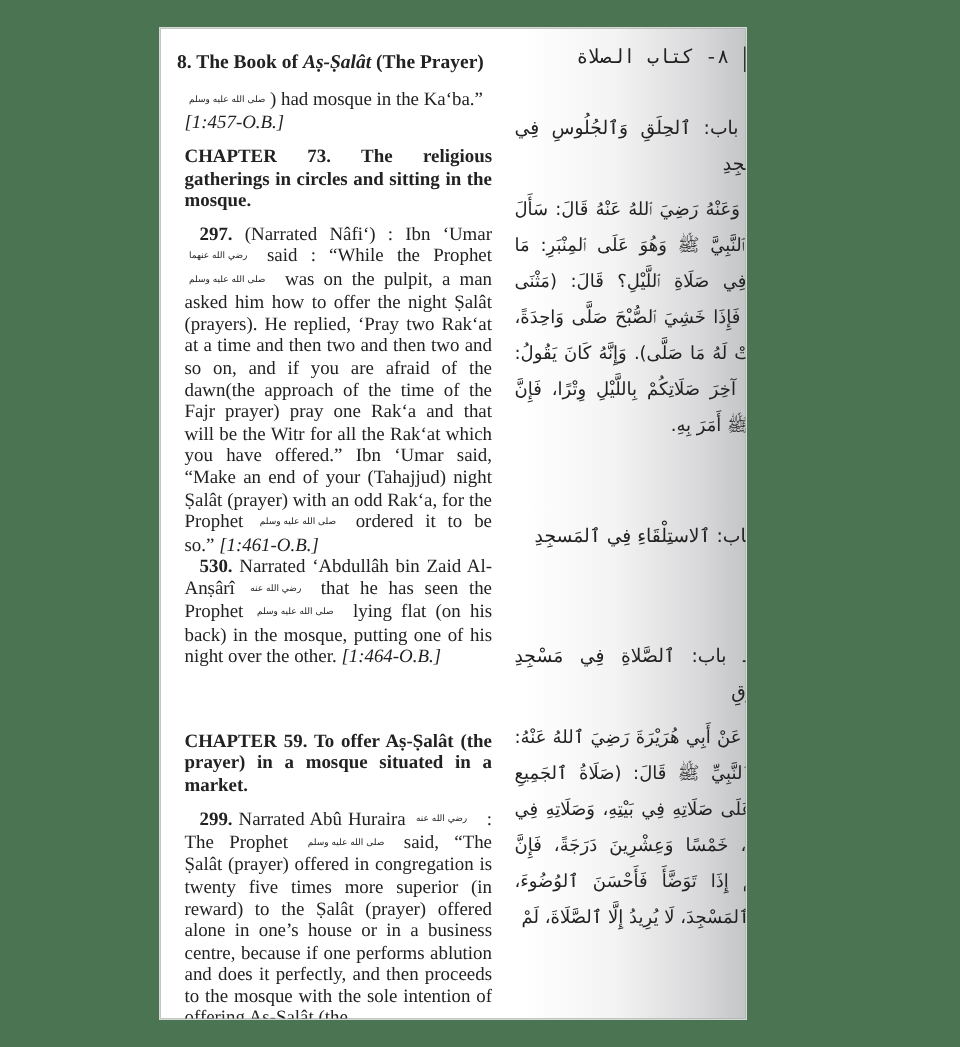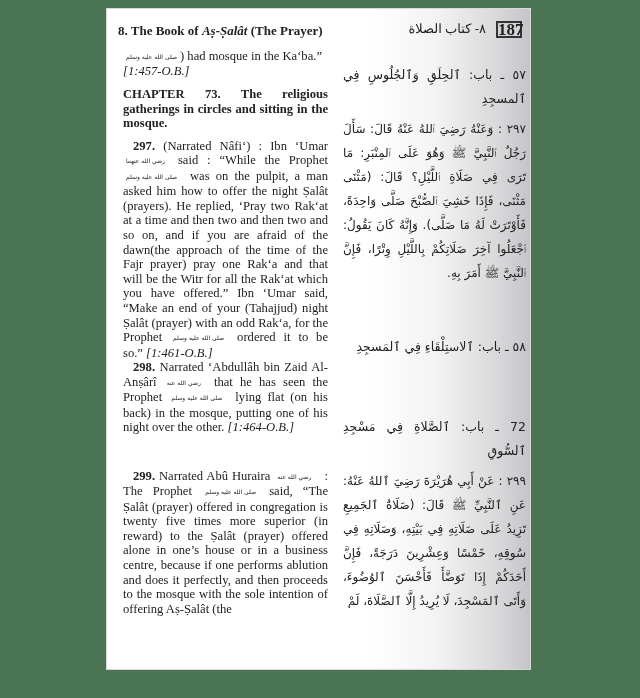--- a/index.html
+++ b/index.html
@@ -4,39 +4,39 @@
 <style>
   html, body { margin: 0; padding: 0; }
   body {
     width: 640px; height: 698px; overflow: hidden;
     background: #4b7452;
     position: relative;
     font-family: "Liberation Serif", serif;
   }
   .page {
     position: absolute;
-    left: 106px; top: 8px;
-    width: 425px; height: 662px;
+    left: 106px; top: 18px;
+    width: 392px; height: 662px;
     background: linear-gradient(to right, #ffffff 0%, #ffffff 62%, #f3f3f3 78%, #d9d9db 92%, #c4c5c8 100%);
     border: 1px solid #d8d8d8;
     box-sizing: border-box;
     overflow: hidden;
   }
   .header {
     position: absolute; left: 6px; top: 12px; width: 415px; height: 22px;
   }
   .header-en {
     position: absolute; left: 5px; top: 2px;
     font-weight: bold; font-size: 13px; color: #222;
     white-space: nowrap;
   }
   .header-en i { font-style: italic; }
   .header-ar {
     position: absolute; right: 42px; top: 0px;
-    font-family: Liberation Serif, serif; font-size: 13px; color: #222;
+    font-family: Liberation Mono, monospace; font-size: 13px; color: #222;
     direction: rtl; white-space: nowrap;
   }
   .page-num {
     position: absolute; right: 6px; top: 0px;
     width: 26px; height: 17px;
     border: 2px solid #333; box-sizing: border-box;
     font-family: "Liberation Serif", serif; font-weight: bold;
     font-size: 17px; color: #222; text-align: center; line-height: 14px;
     background: #d4d4d6;
   }
@@ -78,24 +78,25 @@
   </div>
 
   <div class="col-en">
     <p class="p"><span class="saw">صلى الله عليه وسلم</span><span>) had mosque in the Ka‘ba.”</span><br><span class="ref">[1:457-O.B.]</span></p>
 
     <p class="chapter">CHAPTER 73. The religious gatherings in circles and sitting in the mosque.</p>
 
     <p class="hadith"><span class="num">297.</span> <span>(Narrated Nâfi‘) : Ibn ‘Umar</span> <span class="saw">رضي الله عنهما</span><span>said : “While the Prophet</span> <span class="saw">صلى الله عليه وسلم</span><span>was on the pulpit, a man asked him how to offer the night Ṣalât (prayers). He replied, ‘Pray two Rak‘at at a time and then two and then two and so on, and if you are afraid of the dawn(the approach of the time of the Fajr prayer) pray one Rak‘a and that will be the Witr for all the Rak‘at which you have offered.” Ibn ‘Umar said, “Make an end of your (Tahajjud) night Ṣalât (prayer) with an odd Rak‘a, for the Prophet</span> <span class="saw">صلى الله عليه وسلم</span><span>ordered it to be so.”</span> <span class="ref">[1:461-O.B.]</span></p>
 
 
-    <p class="hadith"><span class="num">298.</span> <span>Narrated ‘Abdullâh bin Zaid Al-Anṣârî</span> <span class="saw">رضي الله عنه</span><span>that he has seen the Prophet</span> <span class="saw">صلى الله عليه وسلم</span><span>lying flat (on his back) in the mosque, putting one of his night over the other.</span> <span class="ref">[1:464-O.B.]</span></p>
+    <p class="hadith"><span class="num">530.</span> <span>Narrated ‘Abdullâh bin Zaid Al-Anṣârî</span> <span class="saw">رضي الله عنه</span><span>that he has seen the Prophet</span> <span class="saw">صلى الله عليه وسلم</span><span>lying flat (on his back) in the mosque, putting one of his night over the other.</span> <span class="ref">[1:464-O.B.]</span></p>
 
     <div class="gap"></div>
 
+    <p class="chapter">CHAPTER 59. To offer Aṣ-Ṣalât (the prayer) in a mosque situated in a market.</p>
 
     <p class="hadith"><span class="num">299.</span> <span>Narrated Abû Huraira</span> <span class="saw">رضي الله عنه</span><span>: The Prophet</span> <span class="saw">صلى الله عليه وسلم</span><span>said, “The Ṣalât (prayer) offered in congregation is twenty five times more superior (in reward) to the Ṣalât (prayer) offered alone in one’s house or in a business centre, because if one performs ablution and does it perfectly, and then proceeds to the mosque with the sole intention of offering Aṣ-Ṣalât (the</span></p>
   </div>
 
   <div class="col-ar">
     <p class="ar-chapter">٥٧ ـ باب: ٱلحِلَقِ وَٱلجُلُوسِ فِي ٱلمسجِدِ</p>
     <p class="ar-block">٢٩٧ : وَعَنْهُ رَضِيَ ٱللهُ عَنْهُ قَالَ: سَأَلَ رَجُلٌ ٱلنَّبِيَّ ﷺ وَهُوَ عَلَى ٱلمِنْبَرِ: مَا تَرَى فِي صَلَاةِ ٱللَّيْلِ؟ قَالَ: (مَثْنَى مَثْنَى، فَإِذَا خَشِيَ ٱلصُّبْحَ صَلَّى وَاحِدَةً، فَأَوْتَرَتْ لَهُ مَا صَلَّى). وَإِنَّهُ كَانَ يَقُولُ: ٱجْعَلُوا آخِرَ صَلَاتِكُمْ بِاللَّيْلِ وِتْرًا، فَإِنَّ ٱلنَّبِيَّ ﷺ أَمَرَ بِهِ.</p>
     <div class="ar-gap"></div>
     <p class="ar-chapter">٥٨ ـ باب: ٱلاستِلْقَاءِ فِي ٱلمَسجِدِ</p>
     <div class="ar-gap"></div>

